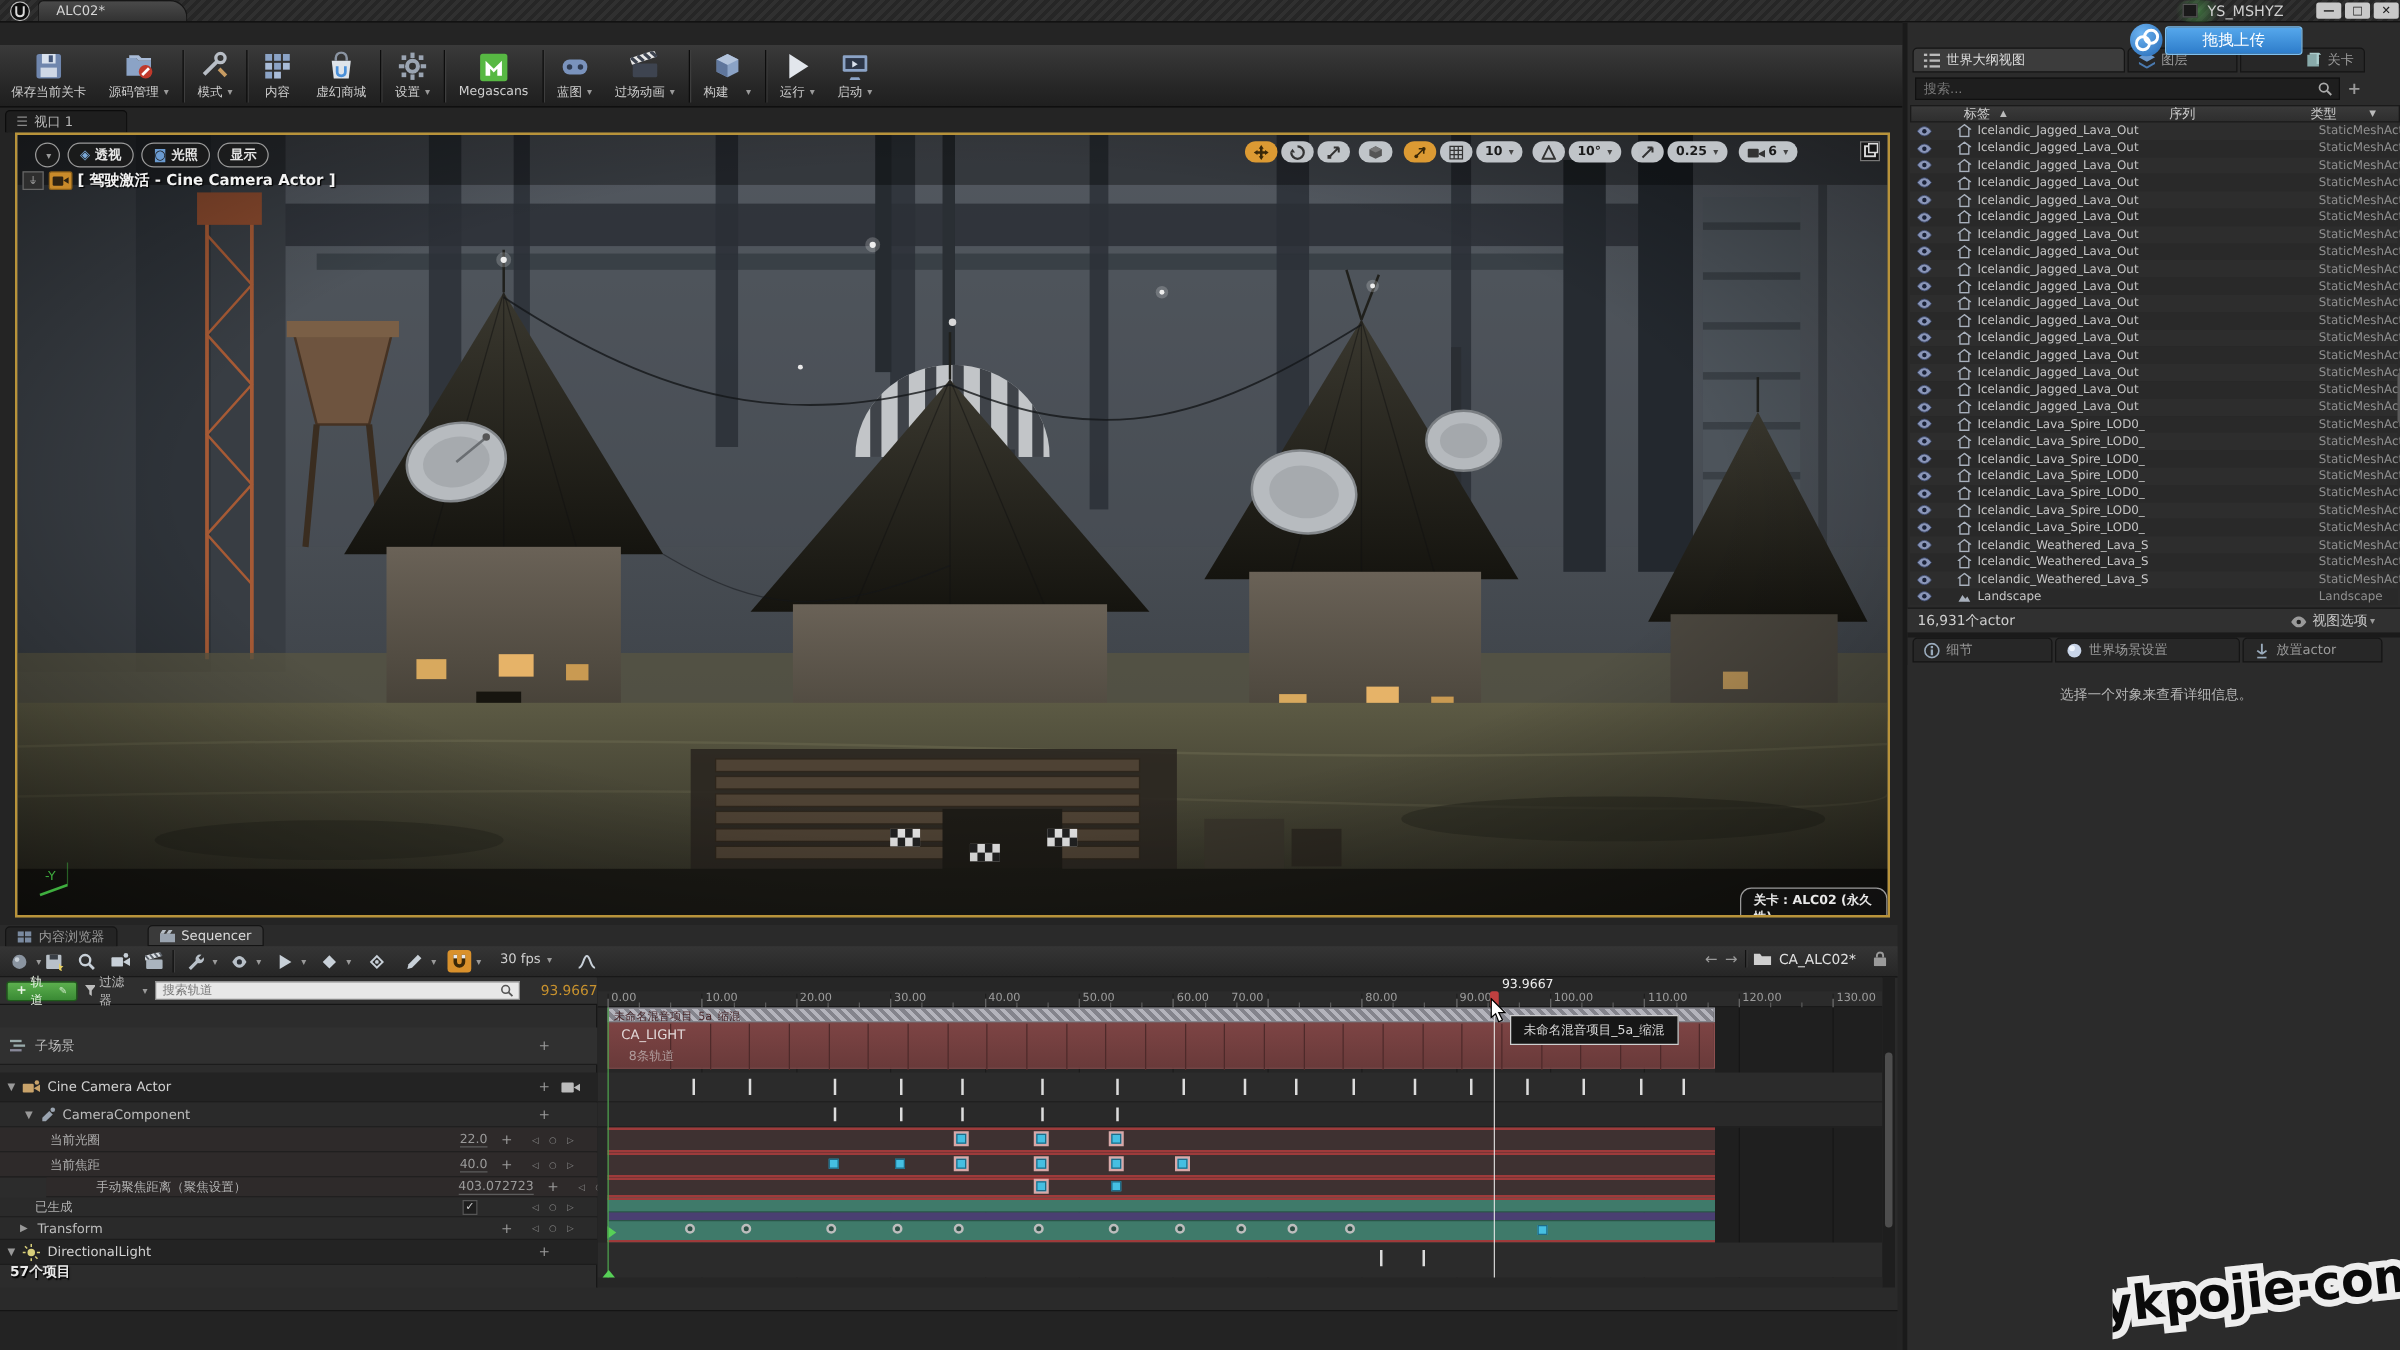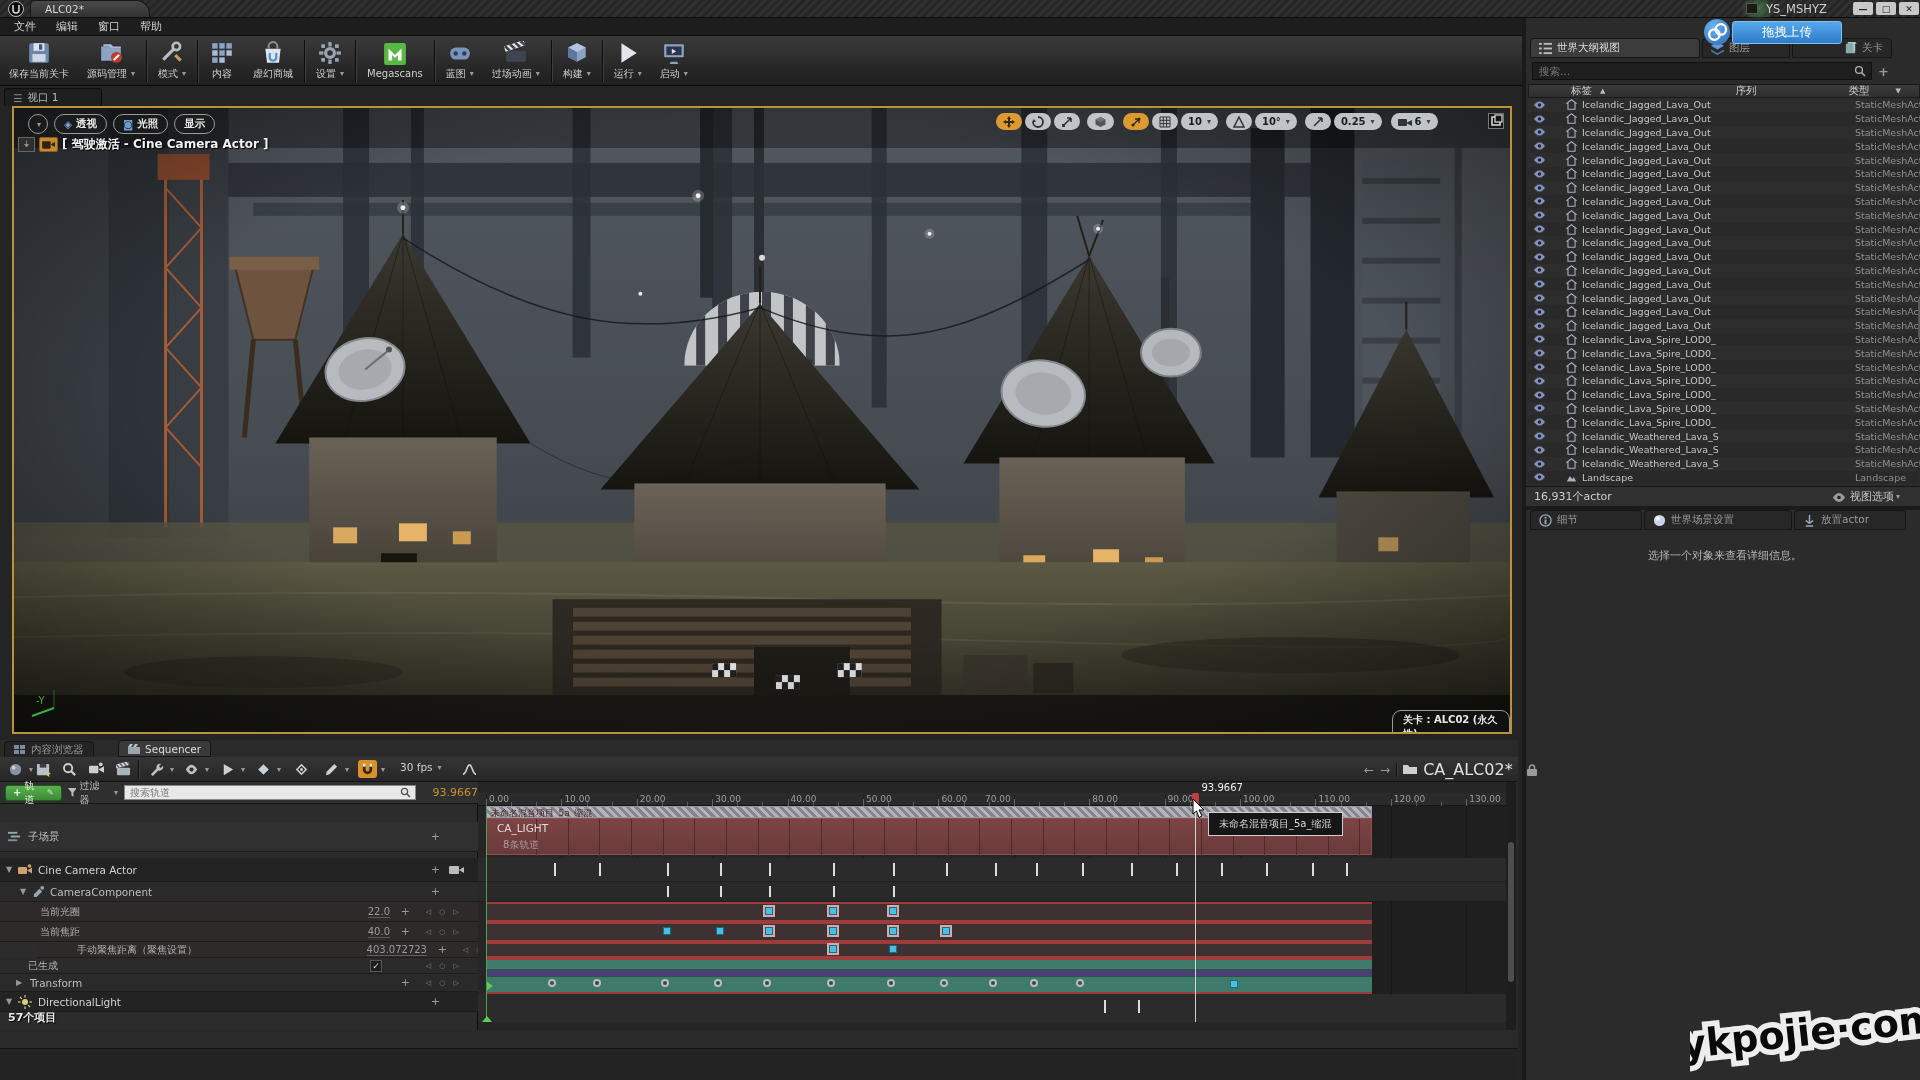--- a/index.html
+++ b/index.html
@@ -83,28 +83,20 @@
     </div>
   <div class="abs" style="left:1735px;top:0;width:46px;height:18px;border-radius:50%;background:radial-gradient(circle,rgba(90,200,90,.45),transparent 70%)"></div>
   <div class="abs" style="left:1746px;top:3px;width:12px;height:11px;background:#1a1a1a;border:1px solid #555"></div>
   <div class="abs" style="left:1766px;top:2px;color:#cfcfcf;font-size:11.5px">YS_MSHYZ</div>
   <div class="abs flex" style="left:1850px;top:2px">
     <div class="winbtn">—</div>
     <div class="winbtn">□</div>
     <div class="winbtn">✕</div>
   </div>
 
-  <div class="abs flex" id="menubar">
-    <div id="menus" class="flex" style="padding-left:4px">
-        <div class="menu-item">文件</div>
-        <div class="menu-item">编辑</div>
-        <div class="menu-item">窗口</div>
-        <div class="menu-item">帮助</div>
-      </div>
-  </div>
   <div class="abs" style="left:1596px;top:21px;font-size:10.5px;color:#bdbdbd">
     <span>FPS :</span>
     <span style="color:#e8e8e8">25.3</span>
     <span style="color:#9fd55a">/ 39.5 ms</span>
   </div>
   <div class="abs" style="left:1838px;top:21px;font-size:10.5px;color:#bdbdbd">
     <span>mb</span>
     <span>对象 :</span>
     <span style="color:#e8e8e8">129,273</span>
   </div>
@@ -246,21 +238,21 @@
       </div>
       <div class="tb-sep"></div>
       <div class="tb-item">
         <div class="tb-ico">
           <svg viewBox="0 0 22 22" width="100%" height="100%">
             <path d="M11 2l8 4v9l-8 4-8-4V6z" fill="#8ba3c6"></path>
             <path d="M11 2l8 4-8 4-8-4z" fill="#b3c4dc"></path>
             <path d="M11 10v9l-8-4V6z" fill="#5f769c"></path>
           </svg>
         </div>
-        <div class="flex" style="gap: 2px;">
+        <div class="flex" style="gap: 12px;">
           <span>构建</span>
           <span class="dd">▾</span>
         </div>
       </div>
       <div class="tb-sep"></div>
       <div class="tb-item">
         <div class="tb-ico">
           <svg viewBox="0 0 22 22" width="100%" height="100%">
             <path d="M5 2l14 9-14 9z" fill="#e2e6ec"></path>
           </svg>
@@ -1386,21 +1378,21 @@
       <div style="position:absolute;left:2px;top:60px;width:6px;height:140px;background:#4e4e4e;border-radius:3px"></div>
     </div>
 
     <div class="abs flex" style="left:1364px;top:20px;gap:6px">
       <span style="color:#9a9a9a;font-size:12px">←</span>
       <span style="color:#9a9a9a;font-size:12px">→</span>
       <span style="width:1px;height:14px;background:#111;box-shadow:1px 0 0 #3d3d3d"></span>
       <span style="width:14px;height:11px"><svg viewBox="0 0 14 11">
             <path d="M0 1h5l1.5 2H14v7H0z" fill="#cfcfcf"></path>
           </svg></span>
-      <span style="color:#e0e0e0;font-size:16px">CA_ALC02*</span>
+      <span style="color:#e0e0e0;font-size:11px">CA_ALC02*</span>
       <span style="width:10px;height:12px;margin-left:8px"><svg viewBox="0 0 10 12">
             <rect x="0" y="5" width="10" height="7" rx="1" fill="#9a9a9a"></rect>
             <path d="M2.5 5V3.5a2.5 2.5 0 0 1 5 0V5" fill="none" stroke="#9a9a9a" stroke-width="1.5"></path>
           </svg></span>
     </div>
 
     <div class="abs" style="left:0;top:308px;width:1518px;height:32px;background:#232323;border-top:1px solid #141414"></div>
   </div>
 
   <div class="abs" id="tooltip" style="left:1208px;top:812px;z-index:60"><span>未命名混音项目_5a_缩混</span></div>

